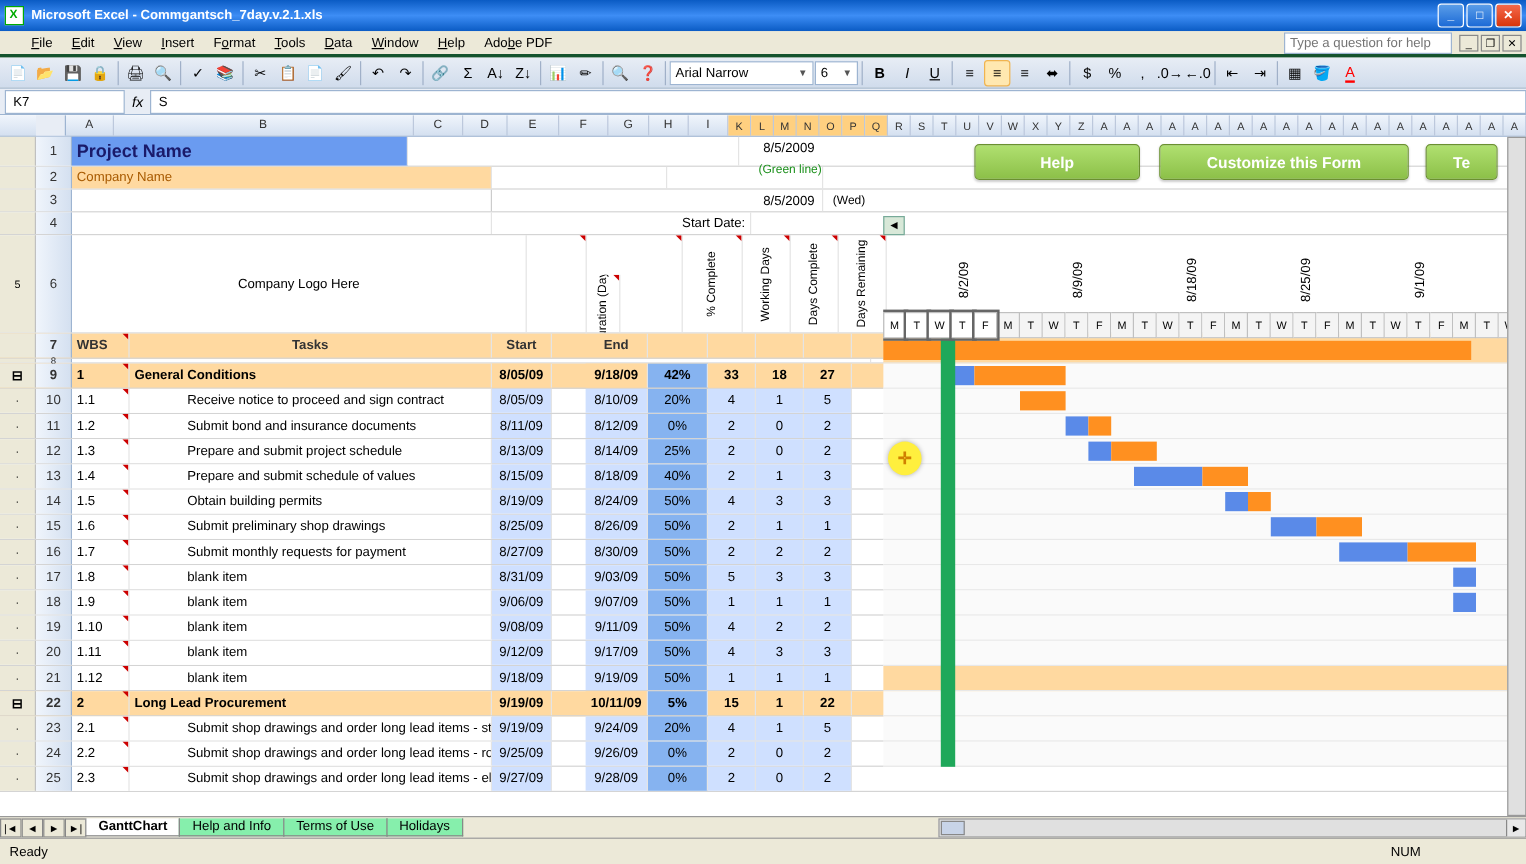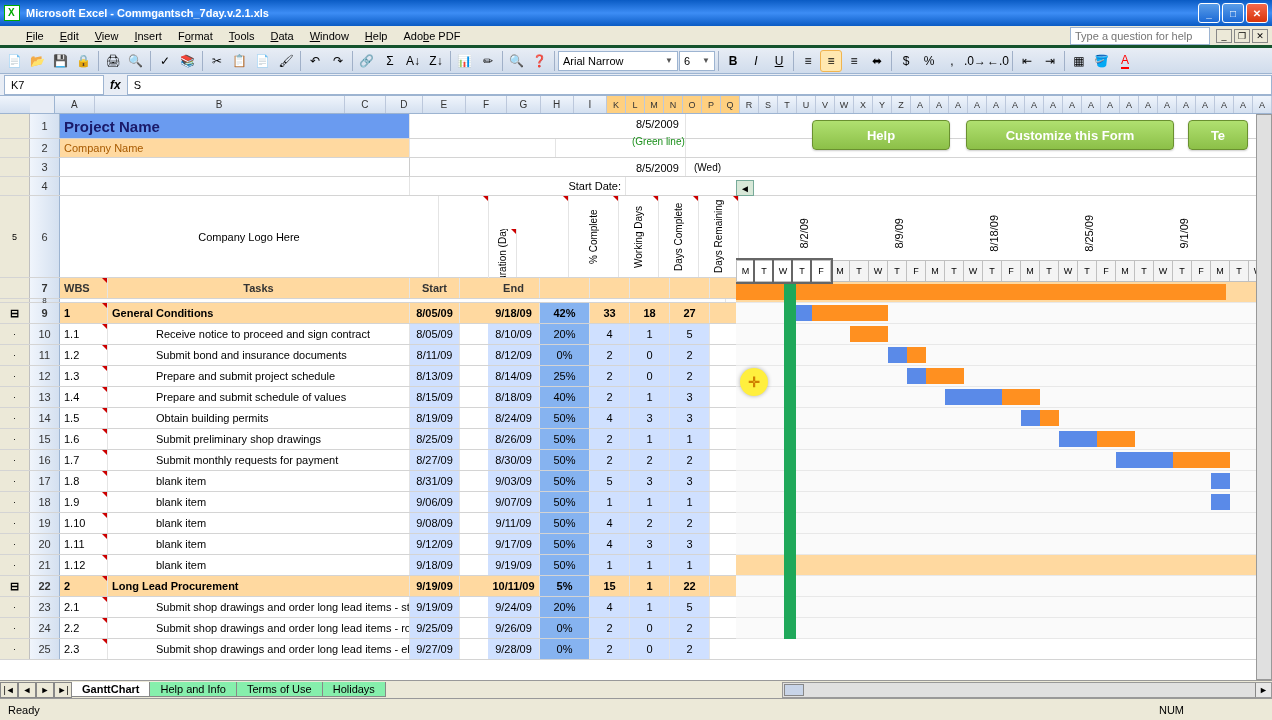--- a/index.html
+++ b/index.html
@@ -27,21 +27,21 @@
 .tbtn { width: 22px; height: 22px; display: flex; align-items: center; justify-content: center; border: 1px solid transparent; border-radius: 3px; font-size: 12px; }
 .tsep { width: 1px; height: 20px; background: #a0b0c8; margin: 0 2px; }
 .tsel { height: 20px; border: 1px solid #9db4d1; background: #fff; padding: 0 4px; display:flex; align-items:center; }
 .tsel.font { width: 120px; }
 .tsel.size { width: 36px; }
 .tsel .dd { margin-left: auto; font-size:8px; color:#555; }
 
 
 .fbar { background: #e8edf5; height: 22px; display: flex; align-items: center; border-bottom: 1px solid #9db4d1; }
 .namebox { width: 100px; height: 20px; border: 1px solid #9db4d1; background: #fff; margin-left: 4px; padding: 0 6px; display:flex; align-items:center; }
-.fx { margin: 0 6px; font-style: italic; font-size:12px;font-weight:bold; }
+.fx { margin: 0 6px; font-style: italic; font-size:12px; }
 .finput { flex: 1; height: 20px; border: 1px solid #9db4d1; background: #fff; padding: 0 6px; display:flex; align-items:center; }
 
 
 .outline-btns { position:absolute; left:4px; top:98px; display:flex; gap:1px; }
 .outline-btns .ob { width:13px; height:14px; border:1px solid #888; background:#ece9d8; font-size:9px; display:flex; align-items:center; justify-content:center; }
 
 
 .gridwrap { position: absolute; left: 0; top: 96px; right: 0; bottom: 22px; overflow: hidden; background:#fff; }
 .colhdr { display: flex; height: 18px; background: linear-gradient(#f0f5fc,#d4e0f0); border-bottom: 1px solid #9db4d1; }
 .colhdr .corner { width: 30px; border-right: 1px solid #9db4d1; background:#e8edf5; margin-left:30px; }
@@ -293,21 +293,21 @@
         <div class="ch ganttcol">A</div>
         <div class="ch ganttcol">A</div>
       </div>
   </div>
 
   <div class="rows" id="rows-container">
 
     <div class="row" style="height:25px">
       <div class="outline-gutter"></div>
       <div class="rh">1</div>
-      <div class="cell wbs r-pname" style="width:350px">
+      <div class="cell wbs r-pname" style="width:280px">
           <span>Project Name</span>
         </div>
       <div class="cell" style="width:276px;justify-content:flex-end">
           <span></span>
         </div>
     </div>
 
     <div class="row" style="height:19px">
       <div class="outline-gutter"></div>
       <div class="rh">2</div>

